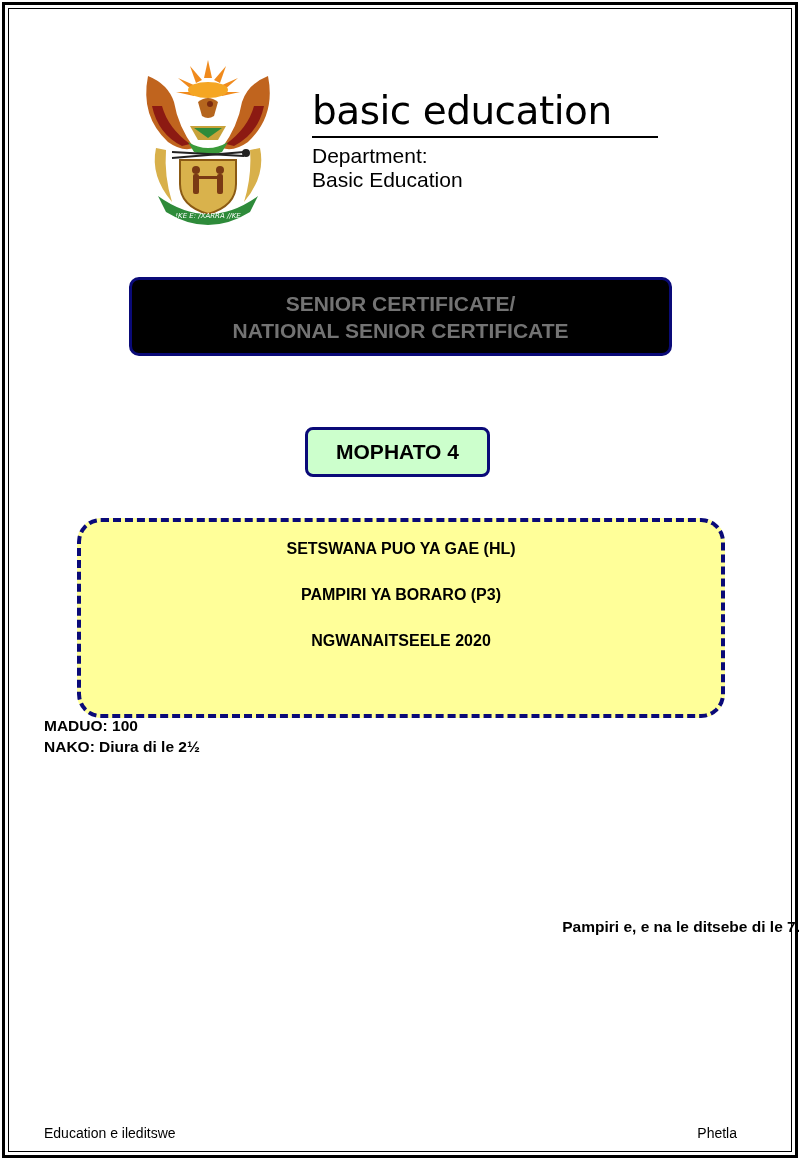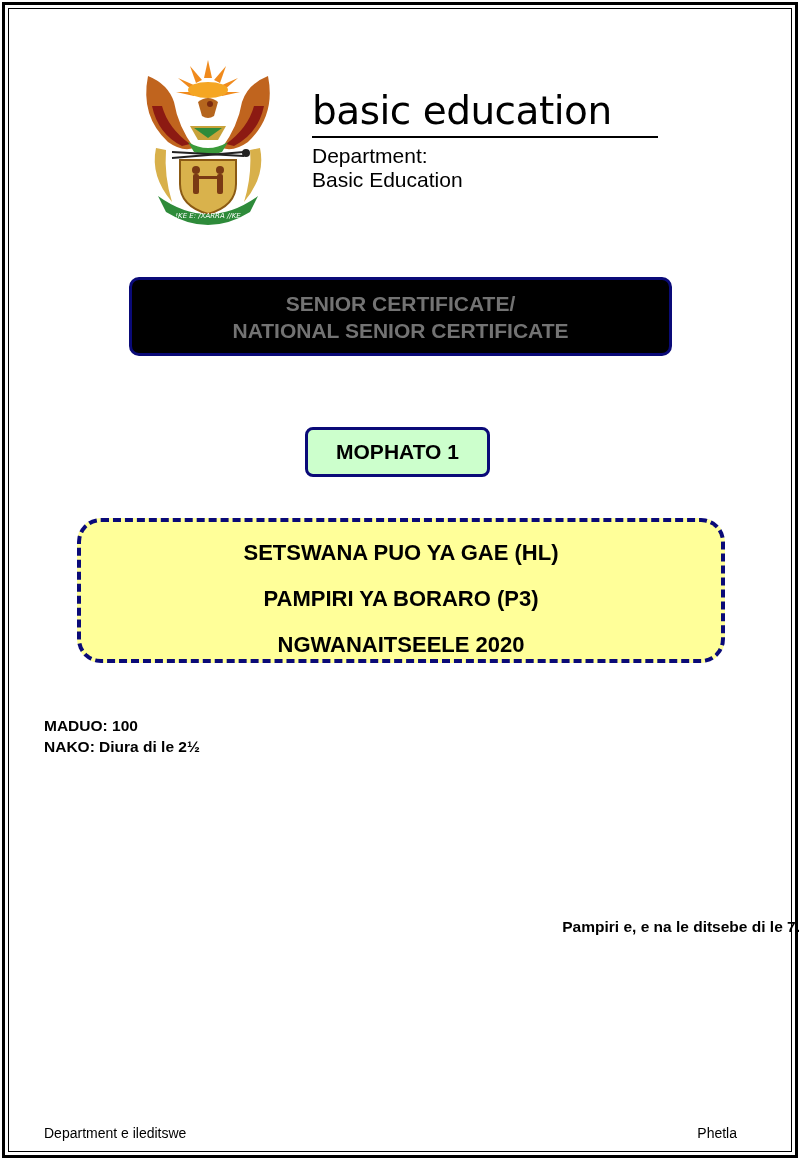--- a/index.html
+++ b/index.html
@@ -34,23 +34,23 @@
   }
 
   .grade-box {
     position: absolute; left: 305px; top: 427px; width: 185px; height: 50px;
     box-sizing: border-box; background: #ccffcc; border: 3px solid #0a0a78; border-radius: 8px;
     font-weight: bold; font-size: 21px;
     display: flex; align-items: center; justify-content: center;
   }
 
   .subject-box {
-    position: absolute; left: 77px; top: 518px; width: 648px; height: 145px;
+    position: absolute; left: 77px; top: 518px; width: 648px; height: 200px;
     box-sizing: border-box; background: #ffff99; border: 4px dashed #0a0a78; border-radius: 24px;
-    font-weight: bold; font-size: 22px;
+    font-weight: bold; font-size: 16px;
   }
   .subject-line { position: absolute; left: 0; right: 0; text-align: center; white-space: nowrap; }
   .sl1 { top: 18px; }
   .sl2 { top: 64px; }
   .sl3 { top: 110px; }
 
   .meta { position: absolute; left: 44px; font-weight: bold; font-size: 15.5px; white-space: nowrap; }
   .meta-marks { top: 717px; }
   .meta-time { top: 738px; }
 
@@ -121,28 +121,28 @@
   <div class="brand-line brand-dept1">Department:</div>
   <div class="brand-line">Basic Education</div>
 </div>
 
 <div class="cert-box">
   <div>SENIOR CERTIFICATE/</div>
   <div>NATIONAL SENIOR CERTIFICATE</div>
 </div>
 
 <div class="grade-box">
-  <span>MOPHATO 1</span>
+  <span>MOPHATO 4</span>
 </div>
 
 <div class="subject-box">
   <div class="subject-line sl1">SETSWANA PUO YA GAE (HL)</div>
   <div class="subject-line sl2">PAMPIRI YA BORARO (P3)</div>
   <div class="subject-line sl3">NGWANAITSEELE 2020</div>
 </div>
 
 <div class="meta meta-marks">MADUO: 100</div>
 <div class="meta meta-time">NAKO: Diura di le 2½</div>
 
 <div class="pages-note">Pampiri e, e na le ditsebe di le 7.</div>
 
-<div class="footer-left">Department e ileditswe</div>
+<div class="footer-left">Education e ileditswe</div>
 <div class="footer-right">Phetla</div>
 
 </body></html>

